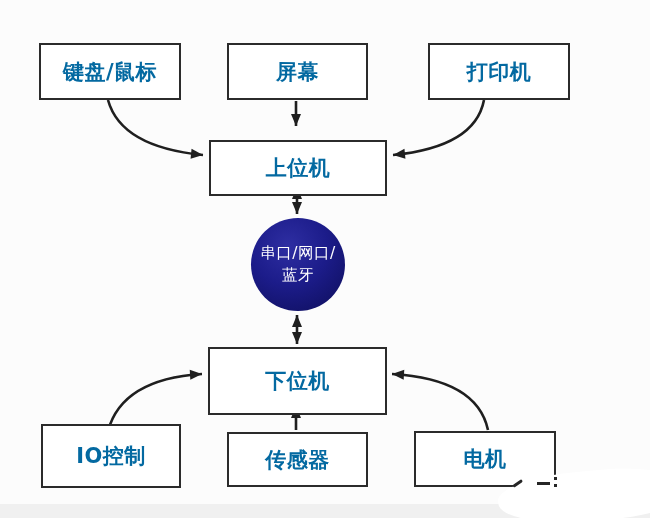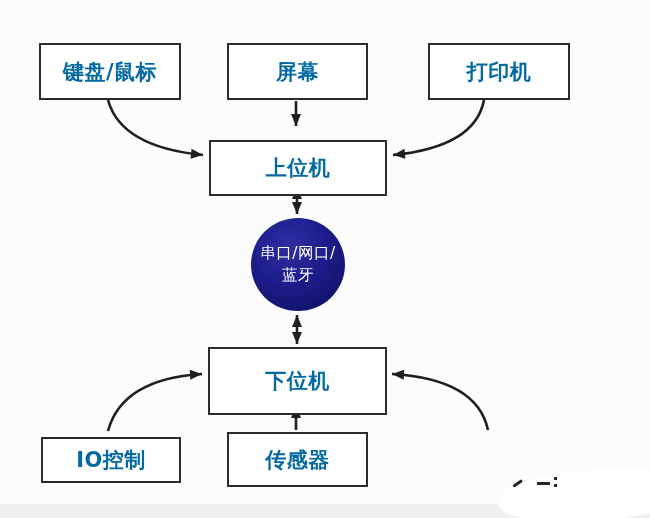--- a/index.html
+++ b/index.html
@@ -71,21 +71,21 @@
   .mark-dash  { left: 537px; top: 482px; width: 13px; height: 3px; }
   .mark-dot1  { left: 554px; top: 477px; width: 3px; height: 3px; }
   .mark-dot2  { left: 554px; top: 484px; width: 3px; height: 3px; }
 
   
   .n-keyboard { left: 39px;  top: 43px;  width: 142px; height: 57px; }
   .n-screen   { left: 227px; top: 43px;  width: 141px; height: 57px; align-items: center; }
   .n-printer  { left: 413px; top: 43px;  width: 142px; height: 57px; margin-left: 15px; }
   .n-host     { left: 209px; top: 128px; width: 178px; height: 56px; margin-top: 12px; }
   .n-slave    { left: 208px; top: 347px; width: 179px; height: 68px; }
-  .n-io       { left: 41px;  top: 437px; width: 140px; height: 46px; }
+  .n-io       { left: 41px;  top: 424px; width: 140px; height: 64px; }
   .n-sensor   { left: 227px; top: 432px; width: 141px; height: 55px; align-items: center; }
   .n-motor    { left: 414px; top: 431px; width: 142px; height: 56px; }
 </style>
 </head>
 <body>
 
 <div class="canvas">
 
   <svg class="edges" viewBox="0 0 650 518" xmlns="http://www.w3.org/2000/svg">
     <defs>
@@ -131,20 +131,23 @@
   </div>
 
   <div class="node n-io">
     <span>IO控制</span>
   </div>
 
   <div class="node n-sensor">
     <span>传感器</span>
   </div>
 
+  <div class="node n-motor">
+    <span>电机</span>
+  </div>
 
   <div class="bottom-strip"></div>
 
   <div class="erase-blob"></div>
   <div class="mark mark-slash"></div>
   <div class="mark mark-dash"></div>
   <div class="mark mark-dot1"></div>
   <div class="mark mark-dot2"></div>
 
 </div>

